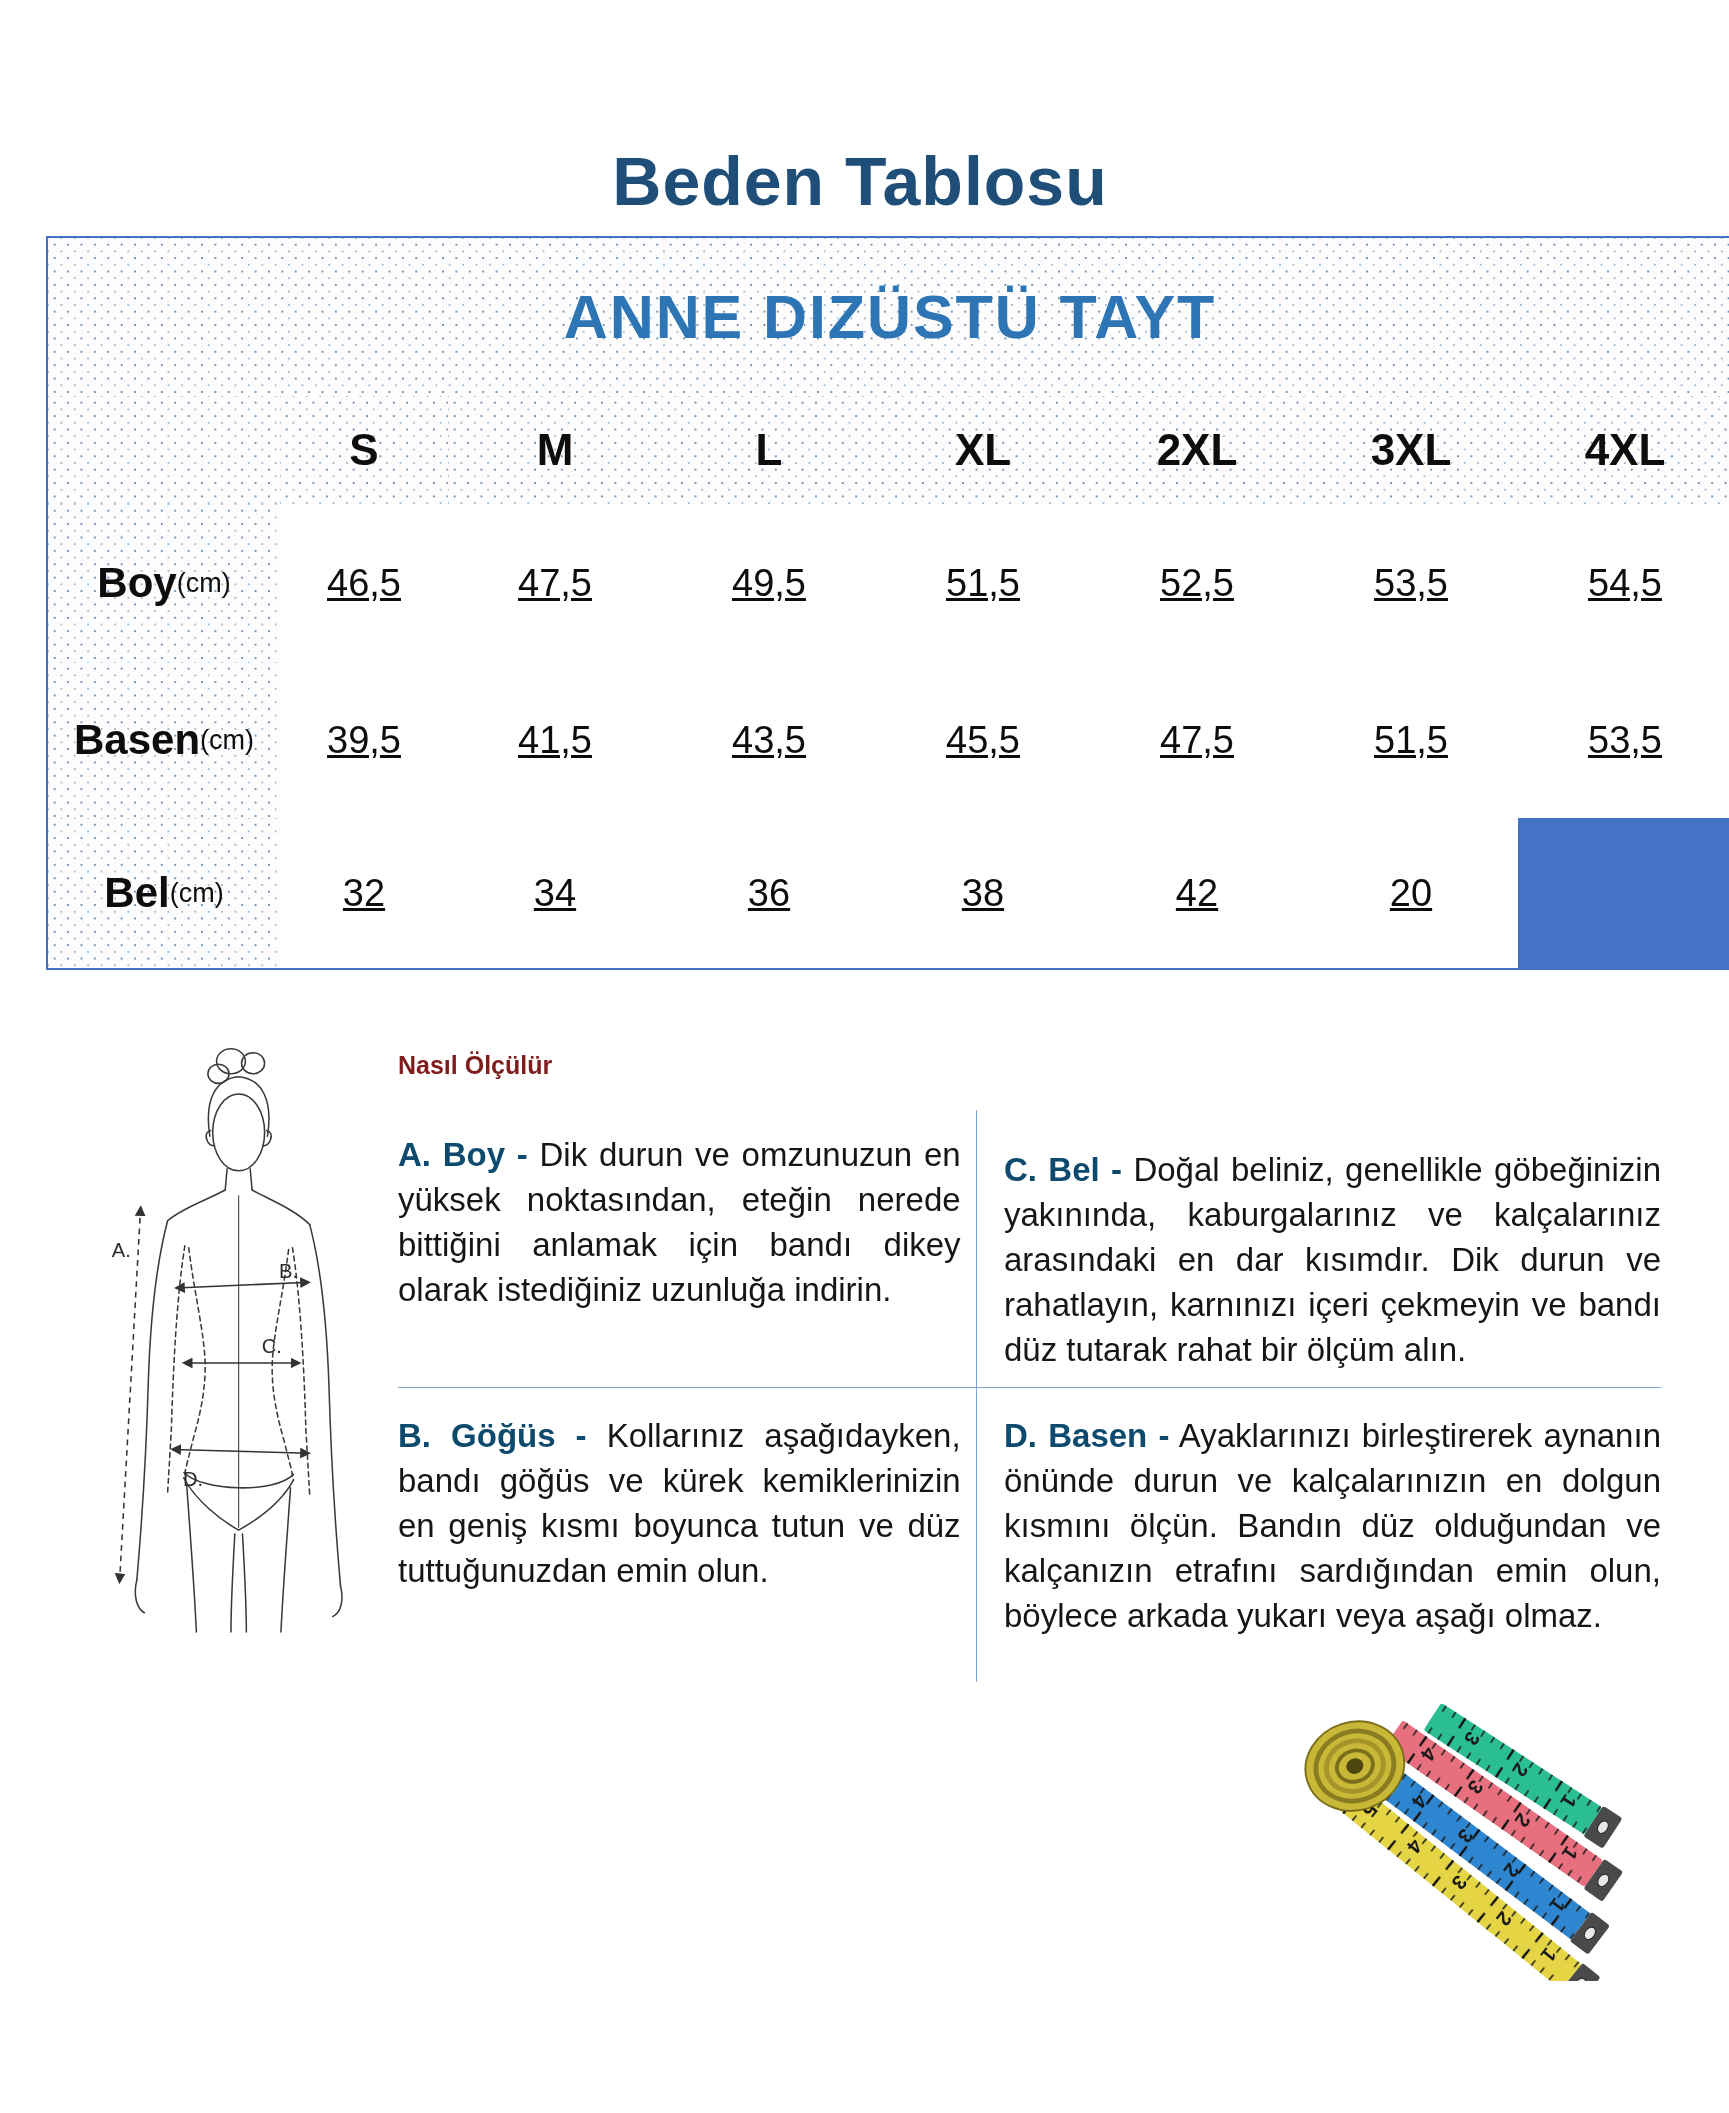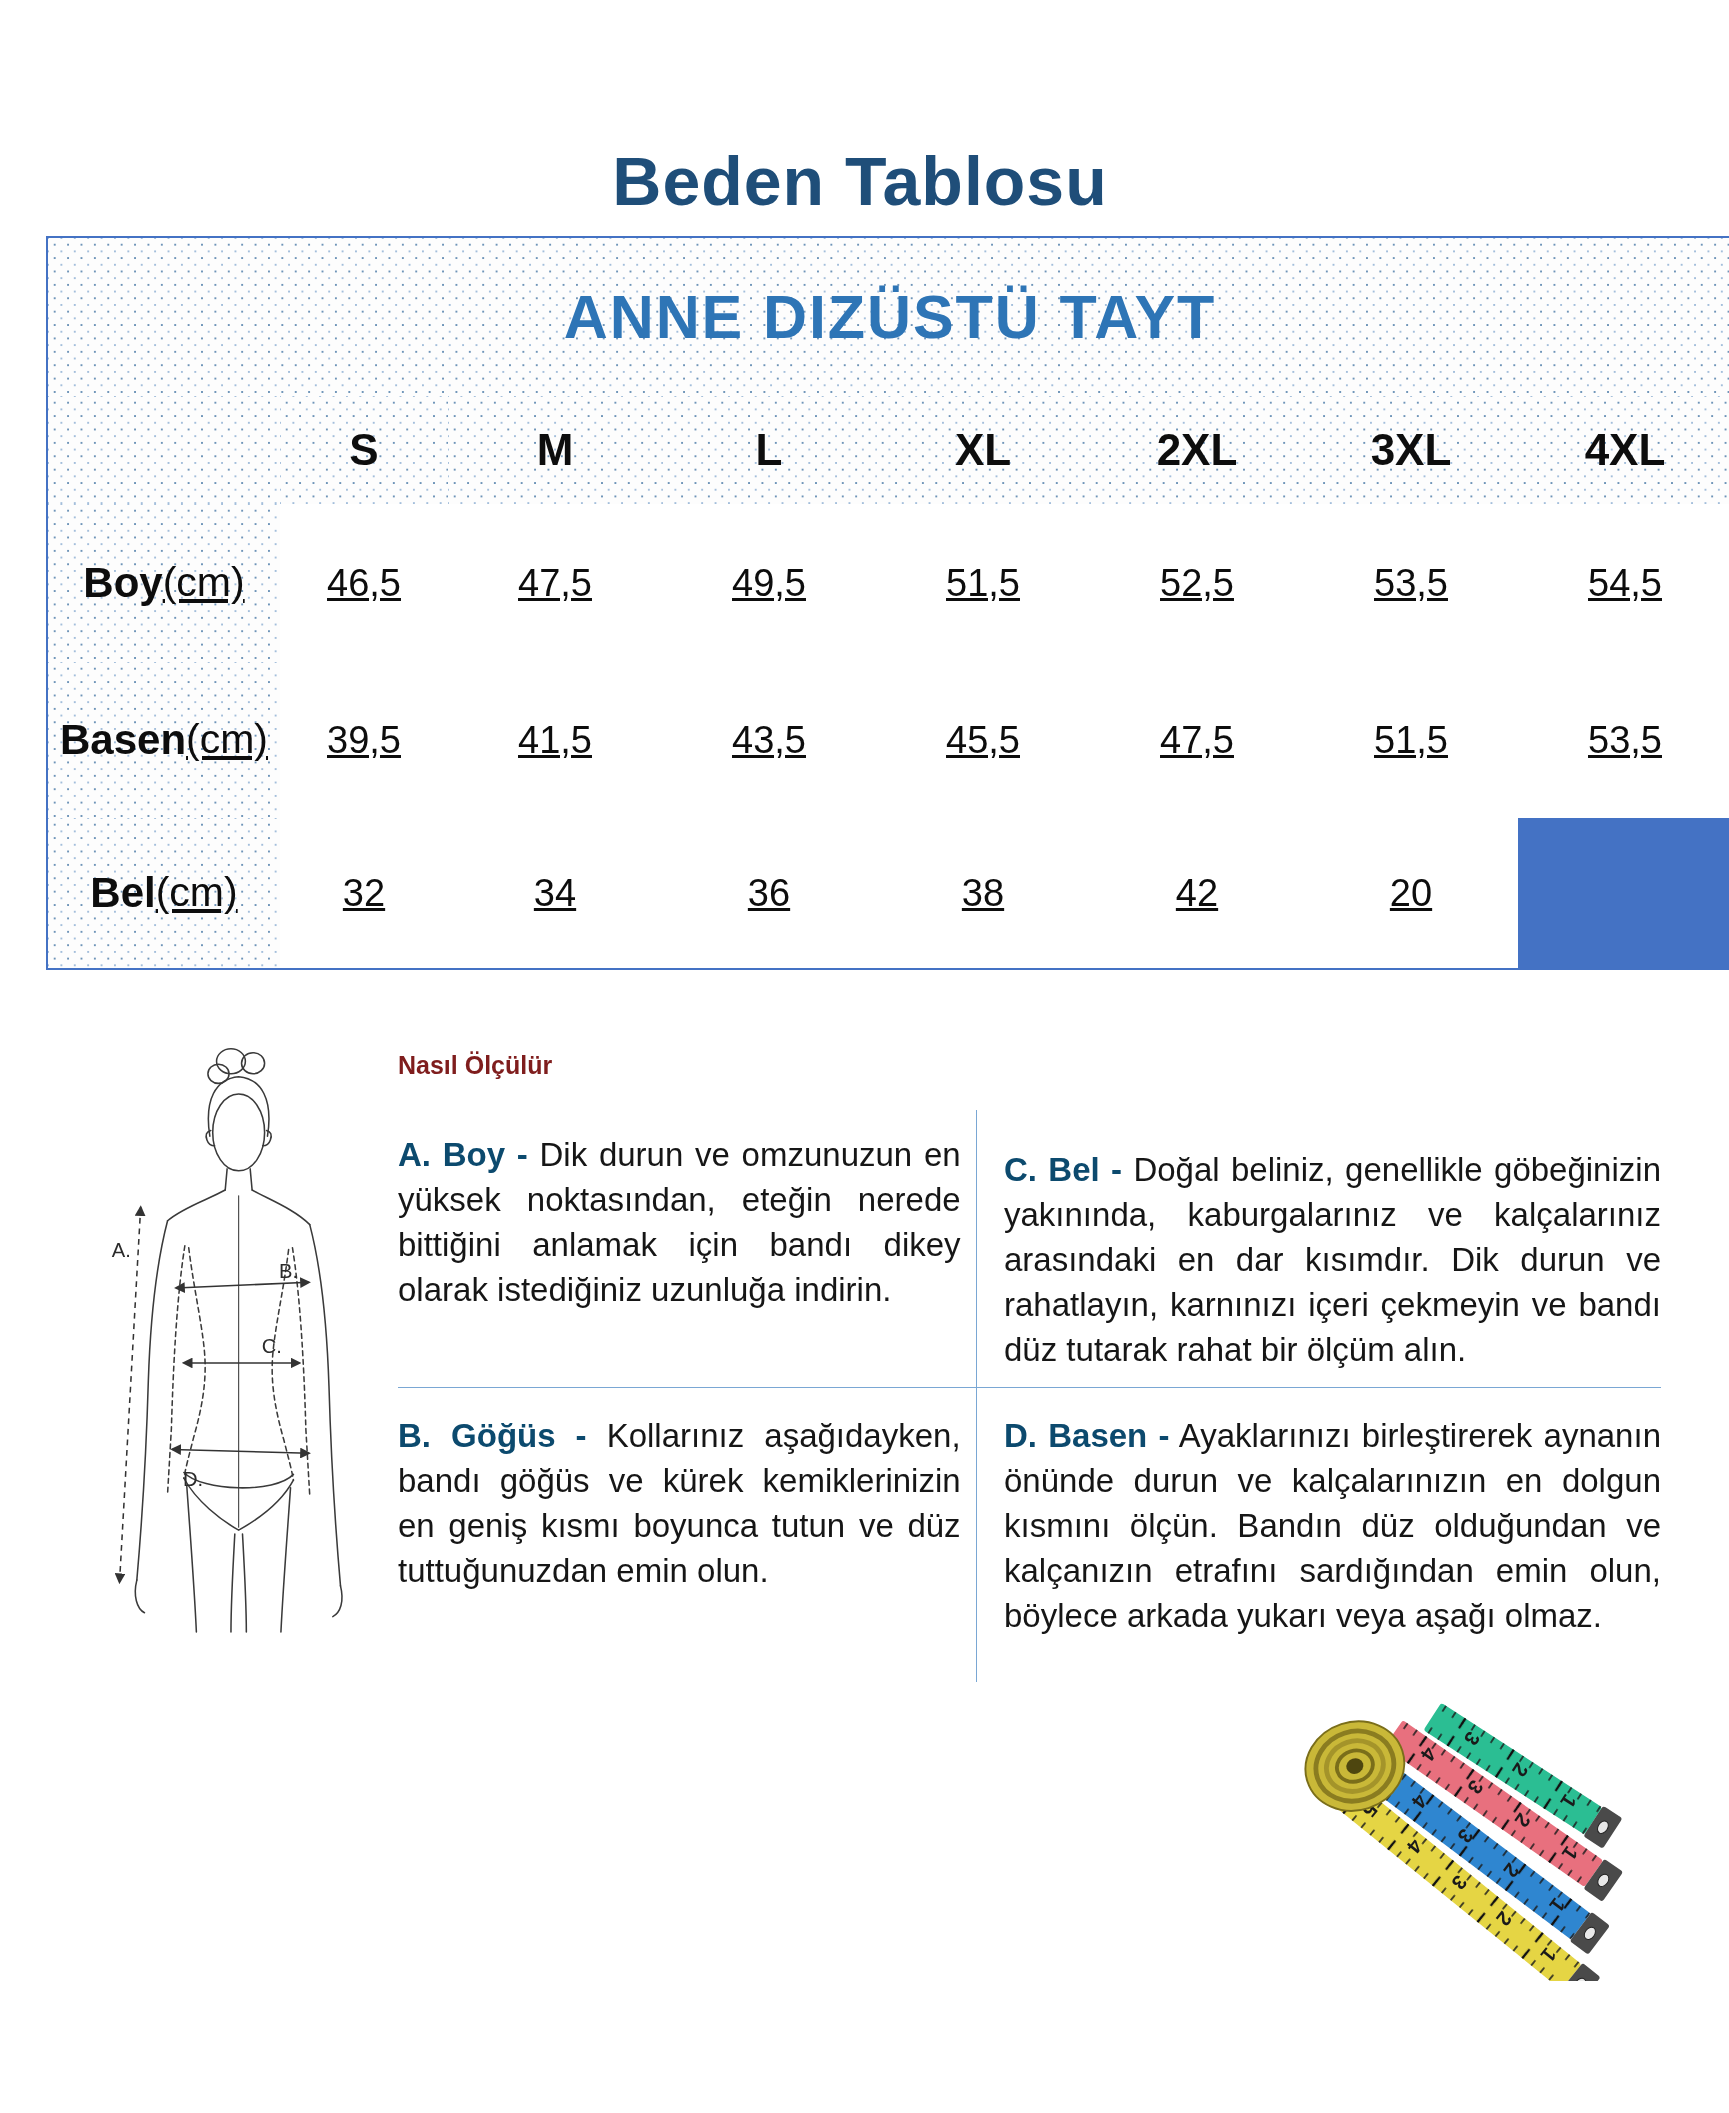--- a/index.html
+++ b/index.html
@@ -32,21 +32,21 @@
     background-size:13.4px 13.4px,13.4px 13.4px;
     background-position:0 0,6.7px 6.7px;
   }
   .th-product{
     grid-column:1 / -1;
     font-size:61px;font-weight:700;color:#2E75B6;letter-spacing:1.9px;
   }
   .size-h{font-size:44px;font-weight:700;color:#0d0d0d;}
   .row-label{flex-direction:row;line-height:1.05;}
   .row-label .rl{font-size:42px;font-weight:700;color:#0d0d0d;}
-  .row-label .ru{font-size:41px;color:#0d0d0d;text-decoration:underline;}
+  .row-label .ru{font-size:27px;color:#0d0d0d;}
   .val{font-size:38px;color:#0d0d0d;text-decoration:underline;}
 
   
   .howto-heading{
     position:absolute;left:398px;top:1051px;
     font-size:25px;font-weight:700;color:#7f1d1d;
   }
   .howto-grid{
     position:absolute;left:398px;top:1110px;width:1263px;height:572px;
     display:grid;grid-template-columns:578px 685px;grid-template-rows:277px 295px;

